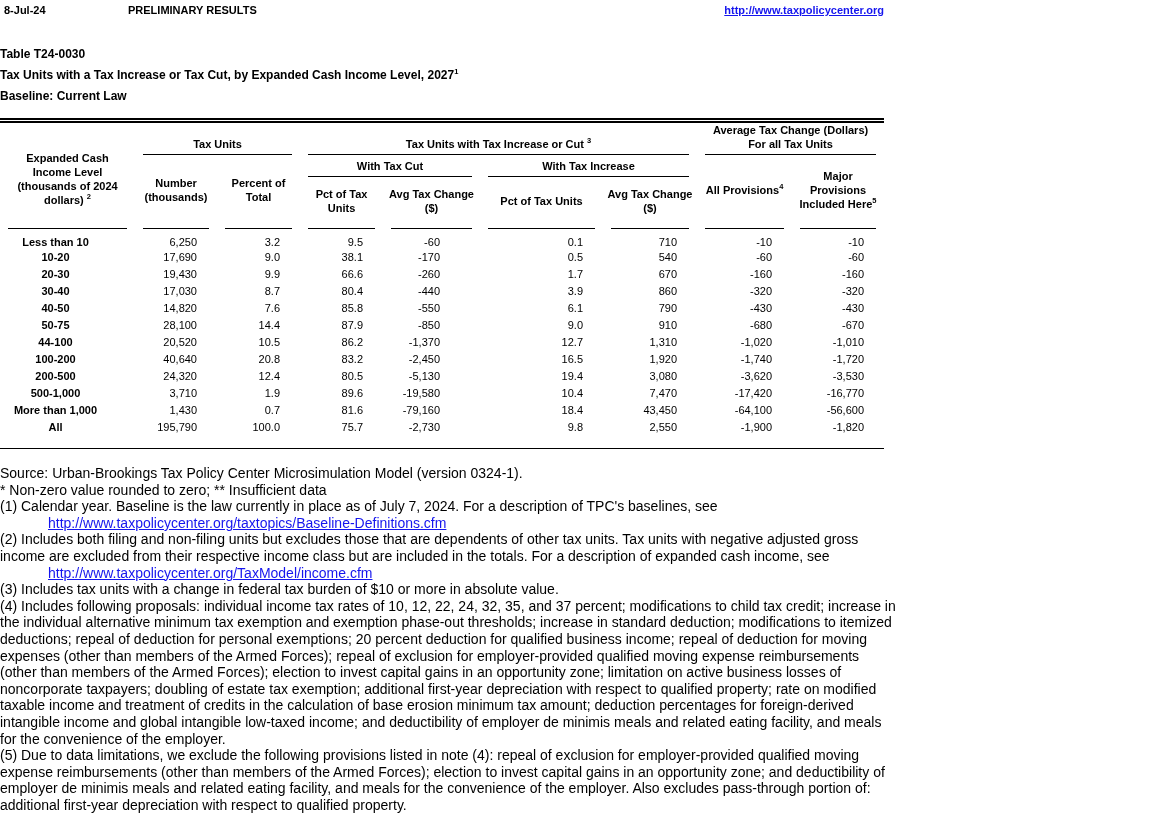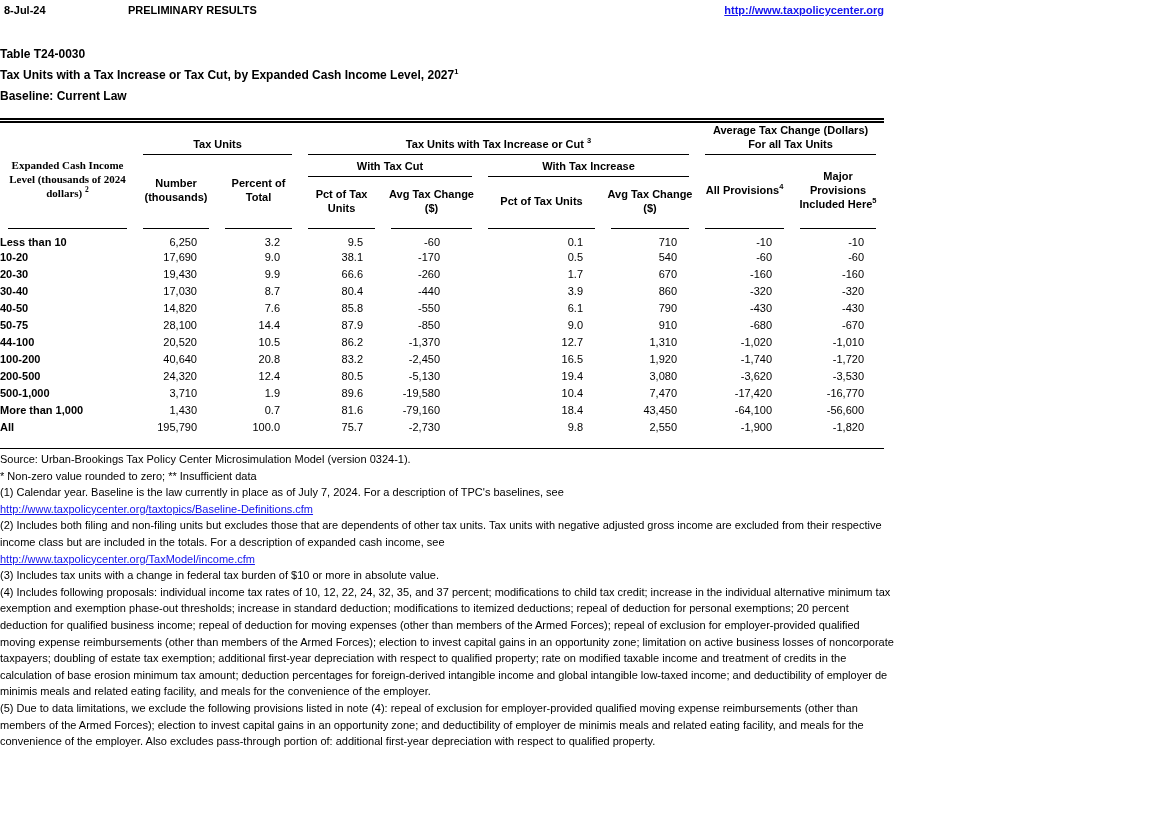--- a/index.html
+++ b/index.html
@@ -22,32 +22,32 @@
   sup.s { font-size:7.5px; vertical-align:super; line-height:0; }
 
   
   .tblwrap { width:884px; margin-top:11px; border-top:5px double #000; border-bottom:1.5px solid #000; padding-bottom:13px; }
   table { width:884px; border-collapse:collapse; table-layout:fixed; font-size:11px; }
   th, td { padding:0; }
   thead th { font-weight:bold; text-align:center; position:relative; line-height:14px; }
   th.grp { vertical-align:bottom; padding-bottom:4px; height:28px; }
   th.sub { vertical-align:bottom; padding-bottom:4px; height:22px;margin-top:20px; }
   th.leaf { vertical-align:middle; padding:5px 4px 9px 4px; height:52px; }
-  th.rowhead { vertical-align:middle; padding:14px 6px 9px 6px;font-family:Liberation Serif, serif; }
+  th.rowhead { vertical-align:middle; padding:14px 6px 9px 6px; }
   .uline::after { content:""; position:absolute; left:8px; right:8px; bottom:0; border-bottom:1.5px solid #000; }
   tbody th, tbody td { height:17px; vertical-align:middle; white-space:nowrap; }
-  tbody th.rlabel { text-align:left; font-weight:bold; padding-right:24px; }
+  tbody th.rlabel { text-align:center; font-weight:bold; padding-right:24px; }
   tbody td { text-align:right; padding-right:20px; }
   tbody td:nth-child(5) { padding-right:40px; }
   tbody tr:first-child th, tbody tr:first-child td { padding-top:7px; }
 
   
-  .footnotes { width:896px; margin-top:2px; font-size:11px; line-height:16.6px; }
+  .footnotes { width:896px; margin-top:16px; font-size:14px; line-height:16.6px; }
   .fn-text { }
-  .fn-link { display:block; width:fit-content; }
+  .fn-link { display:block; width:fit-content;padding-left:48px; }
 </style>
 </head>
 <body>
 
 <div class="topbar">
   <span class="date">8-Jul-24</span>
   <span class="status">PRELIMINARY RESULTS</span>
   <a class="url" href="#">http://www.taxpolicycenter.org</a>
 </div>
 

